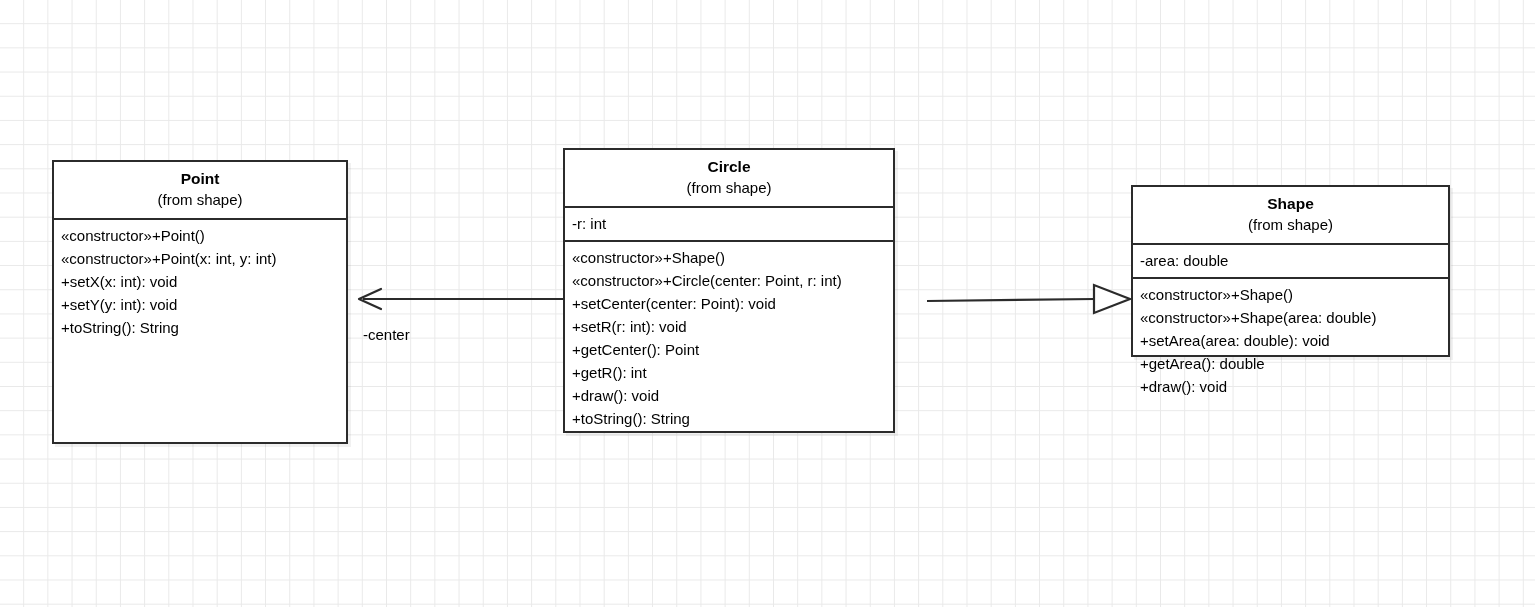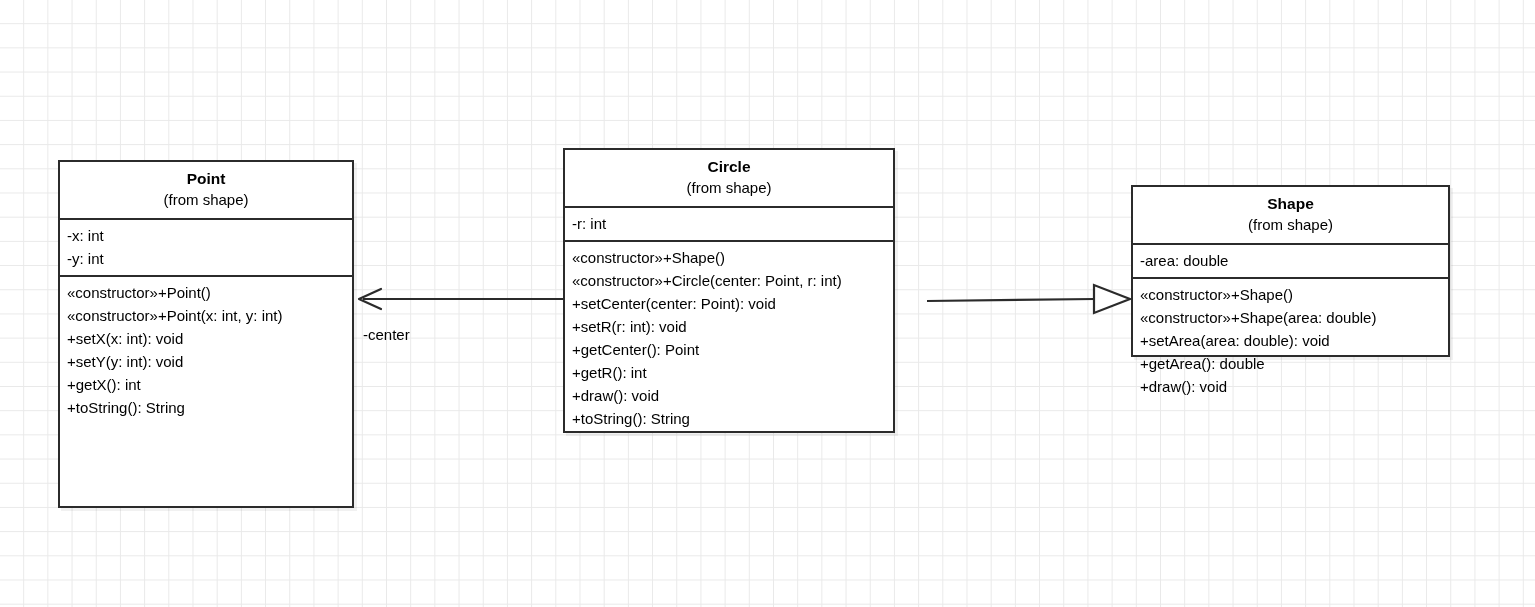--- a/index.html
+++ b/index.html
@@ -99,35 +99,30 @@
     </g>
 
     <g>
       <line x1="927" y1="301" x2="1095" y2="299" stroke="#2b2b2b" stroke-width="2.2"></line>
       <polygon points="1094,285 1094,313 1130,299" fill="#ffffff" stroke="#2b2b2b" stroke-width="2.2" stroke-linejoin="miter"></polygon>
     </g>
   </svg>
 
   <div class="edge-label" style="left:363px; top:326px;">-center</div>
 
-  <div class="uml-class" style="left:58px; top:160px; width:296px; height:348px;">
+  <div class="uml-class" style="left:52px; top:160px; width:296px; height:284px;">
     <div class="cls-header">
       <div class="cls-name">Point</div>
       <div class="cls-pkg">(from shape)</div>
-    </div>
-    <div class="cls-attrs">
-      <div class="member">-x: int</div>
-      <div class="member">-y: int</div>
     </div>
     <div class="cls-ops">
       <div class="member">«constructor»+Point()</div>
       <div class="member">«constructor»+Point(x: int, y: int)</div>
       <div class="member">+setX(x: int): void</div>
       <div class="member">+setY(y: int): void</div>
-      <div class="member">+getX(): int</div>
       <div class="member">+toString(): String</div>
     </div>
   </div>
 
   <div class="uml-class" style="left:563px; top:148px; width:332px; height:285px;">
     <div class="cls-header">
       <div class="cls-name">Circle</div>
       <div class="cls-pkg">(from shape)</div>
     </div>
     <div class="cls-attrs">

